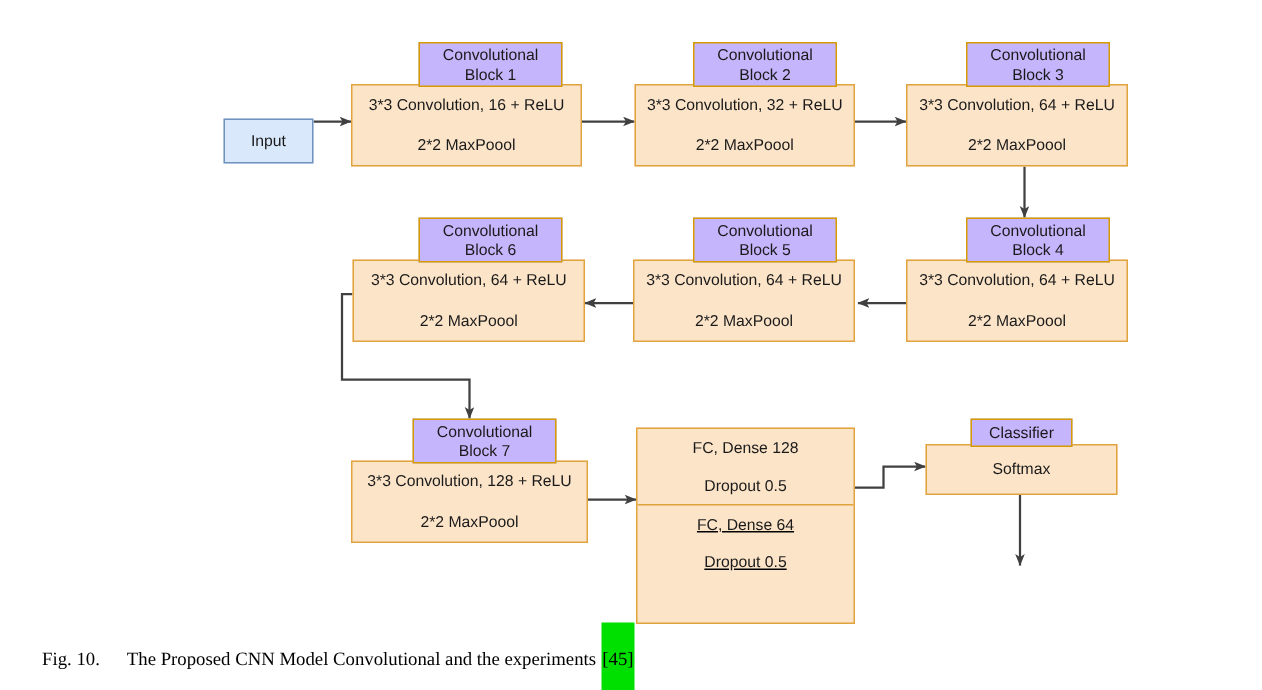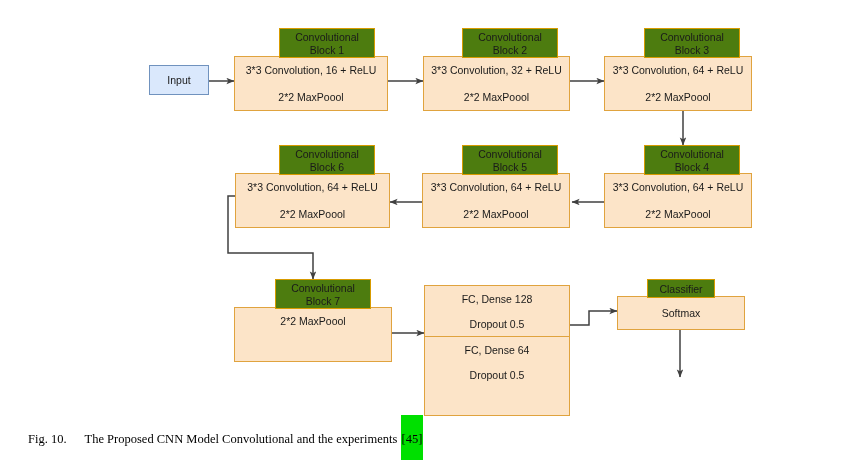--- a/index.html
+++ b/index.html
@@ -18,21 +18,21 @@
   #diagram {
     position: absolute;
     left: 0; top: 0;
     width: 841px;
     height: 420px;
   }
 
   .hdr {
     position: absolute;
     box-sizing: border-box;
-    background: #4d7c0f;
+    background: #c4b5fd;
     border: 1px solid #D79B00;
     color: #1a1a1a;
     font-size: 10.5px;
     line-height: 12.5px;
     text-align: center;
     display: flex;
     flex-direction: column;
     align-items: center;
     justify-content: center;
     padding-top: 1px;
@@ -147,21 +147,21 @@
       <path d="M235,196 L228,196 L228,253 L313,253 L313,279" marker-end="url(#ah)"></path>
 
       <path d="M392,333 L424,333" marker-end="url(#ah)"></path>
 
       <path d="M570,325 L589,325 L589,311 L617,311" marker-end="url(#ah)"></path>
 
       <path d="M680,330 L680,377" marker-end="url(#ah)"></path>
     </g>
   </svg>
 
-  <div class="io" style="left:149px; top:65px; width:60px; height:30px;">
+  <div class="io" style="left:149px; top:79px; width:60px; height:30px;">
     <span>Input</span>
   </div>
 
   <div class="hdr" style="left:279px; top:28px; width:96px; height:30px;">
     <span>Convolutional</span>
     <span>Block 1</span>
   </div>
   <div class="body conv-body" style="left:234px; top:56px; width:154px; height:55px;">
     <div class="row">3*3 Convolution, 16 + ReLU</div>
     <div class="row">2*2 MaxPoool</div>
@@ -210,29 +210,30 @@
   <div class="body conv-body" style="left:235px; top:173px; width:155px; height:55px;">
     <div class="row">3*3 Convolution, 64 + ReLU</div>
     <div class="row">2*2 MaxPoool</div>
   </div>
 
   <div class="hdr" style="left:275px; top:279px; width:96px; height:30px;">
     <span>Convolutional</span>
     <span>Block 7</span>
   </div>
   <div class="body conv-body" style="left:234px; top:307px; width:158px; height:55px;">
+    <div class="row">3*3 Convolution, 128 + ReLU</div>
     <div class="row">2*2 MaxPoool</div>
   </div>
 
   <div class="body" style="left:424px; top:285px; width:146px; height:131px;">
     <div class="fc-sec" style="height:51px;">
       <div class="fc-line" style="height:25px;">FC, Dense 128</div>
       <div class="fc-line" style="height:25px;">Dropout 0.5</div>
     </div>
-    <div class="fc-sec" style="height:51px;">
+    <div class="fc-sec" style="height:51px;text-decoration:underline;">
       <div class="fc-line" style="height:25px;">FC, Dense 64</div>
       <div class="fc-line" style="height:25px;">Dropout 0.5</div>
     </div>
   </div>
 
   <div class="hdr" style="left:647px; top:279px; width:68px; height:19px;">
     <span>Classifier</span>
   </div>
   <div class="body" style="left:617px; top:296px; width:128px; height:34px;">
     <div class="row" style="height:100%;">Softmax</div>

